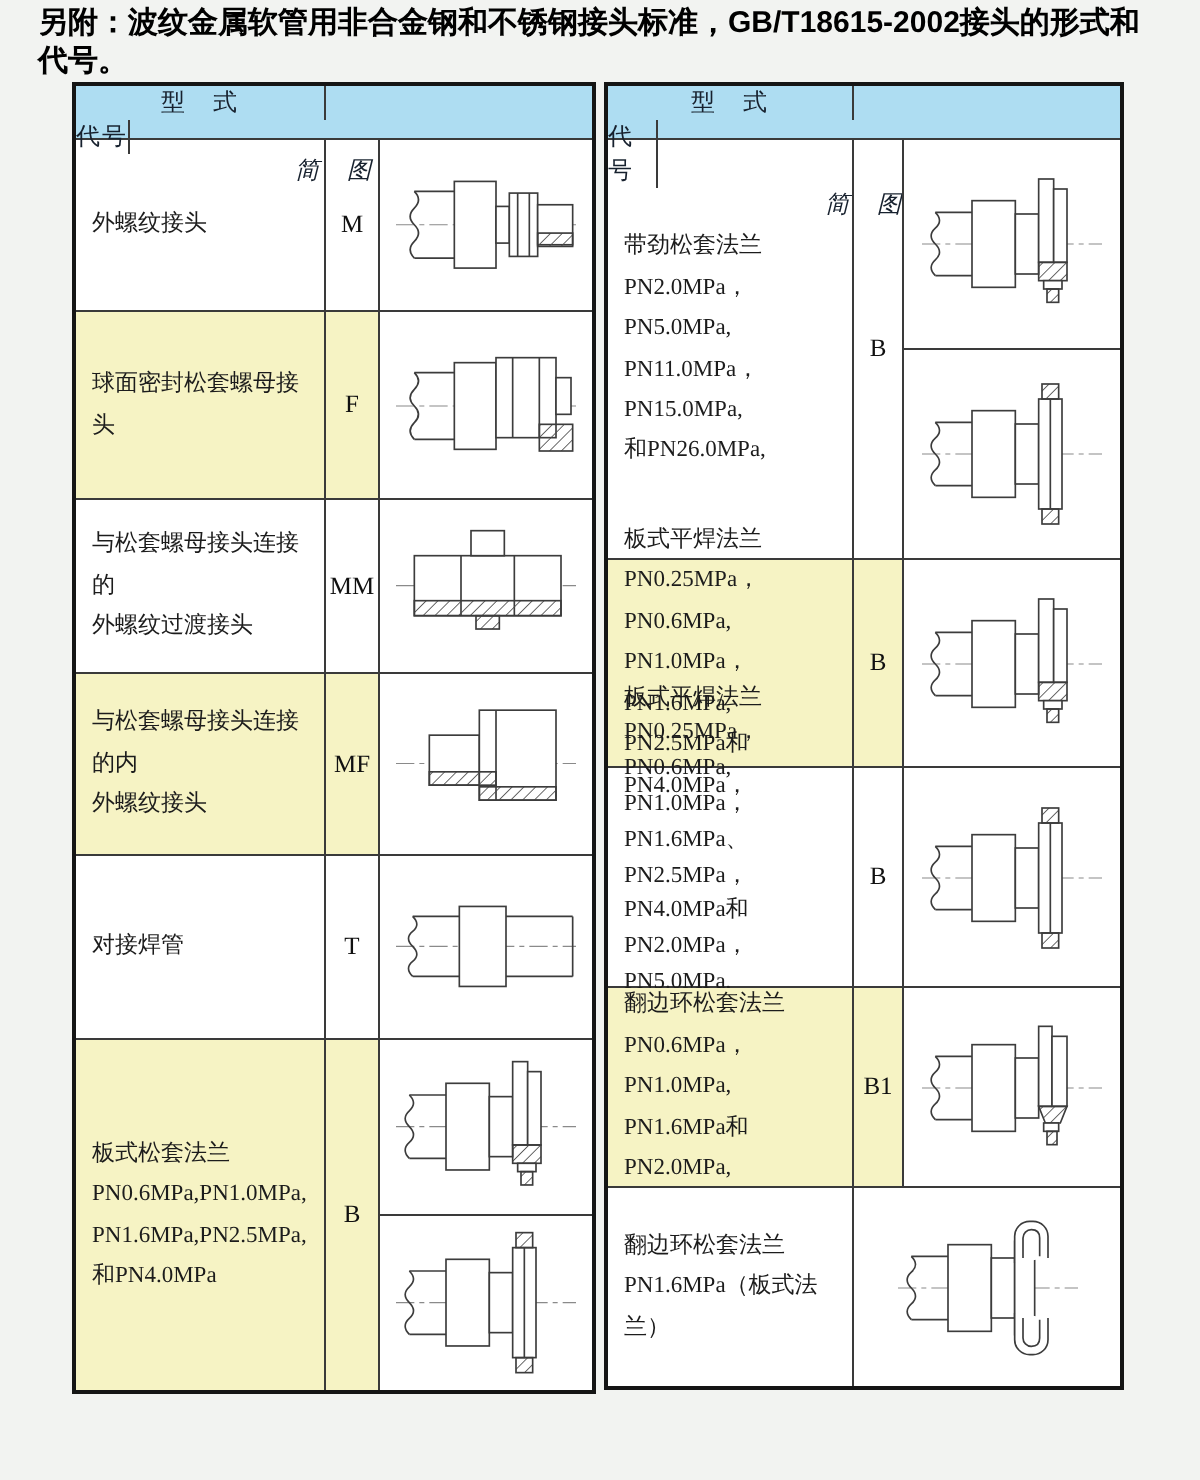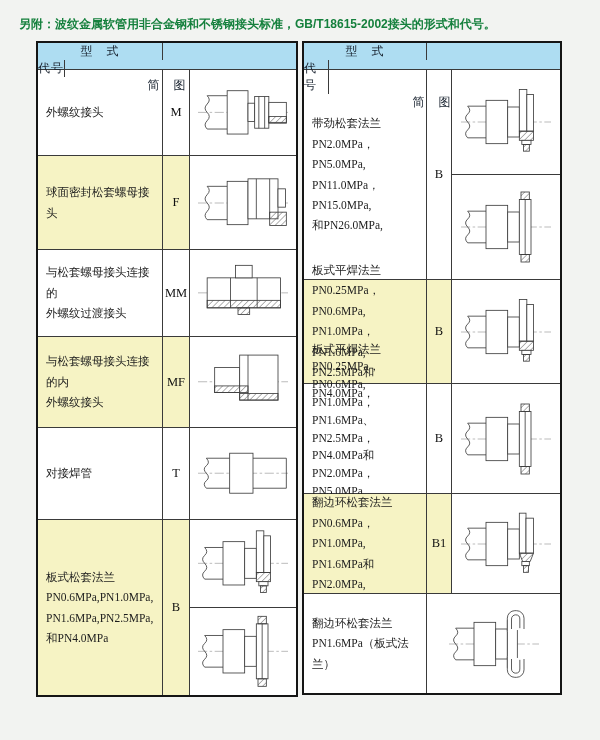--- a/index.html
+++ b/index.html
@@ -1,31 +1,31 @@
 <!DOCTYPE html>
 <html style="--header-bg: #aeddf2; --highlight-bg: #f6f3c4; --page-bg: #f2f3f1; --cell-bg: #ffffff; --border: #3a3a3a; --outer-border: #151515;"><head>
 <meta charset="utf-8">
 <style>
   html,body{margin:0;padding:0;}
   .page{position:relative;width:600px;height:740px;background:var(--page-bg,#f2f3f1);
         font-family:"Liberation Serif","DejaVu Serif",serif;overflow:hidden;}
-  .title{position:absolute;left:19px;top:16px;width:560px;
+  .title{position:absolute;left:19px;top:2px;width:560px;
          font-family:"Liberation Sans","DejaVu Sans",sans-serif;
-         font-weight:bold;font-size:12px;color:#15803d;}
+         font-weight:bold;font-size:15px;color:#000000;}
   .tbl{position:absolute;top:41px;border:2px solid var(--outer-border,#151515);
        background:var(--cell-bg,#fff);display:flex;flex-direction:column;box-sizing:border-box;}
   .tbl-left{left:36px;width:262px;height:656px;}
   .tbl-right{left:302px;width:260px;height:654px;}
   .trow{display:flex;border-bottom:1px solid var(--border,#3a3a3a);flex:0 0 auto;
         box-sizing:border-box;align-items:stretch;}
   .trow:last-child{border-bottom:none;flex:1 1 auto;}
   .thead{background:var(--header-bg,#aeddf2);height:27px;flex-direction:column;}
   .cell{box-sizing:border-box;border-right:1px solid var(--border,#3a3a3a);
         display:flex;align-items:center;}
-  .cell:last-child{border-right:none;}
+  .cell:last-child{border-right:none;font-style:italic;}
   .c-type{padding:4px 6px 4px 8px;font-size:11.5px;color:#1c1c1c;}
   .tbl-left .c-type{width:125px;flex:none;}
   .tbl-right .c-type{width:123px;flex:none;}
   .c-code{justify-content:center;font-size:12.5px;color:#101010;}
   .tbl-left .c-code{width:27px;flex:none;}
   .tbl-right .c-code{width:25px;flex:none;}
   .c-diag{flex:1 1 auto;flex-direction:column;align-items:stretch;padding:0;background:var(--cell-bg,#fff);}
   .thead .cell{justify-content:center;padding:0;font-size:12px;color:#17212e;letter-spacing:1px;}
   .type-text{white-space:pre-line;line-height:1.78;}
   .hl{background:var(--highlight-bg,#f6f3c4);}

